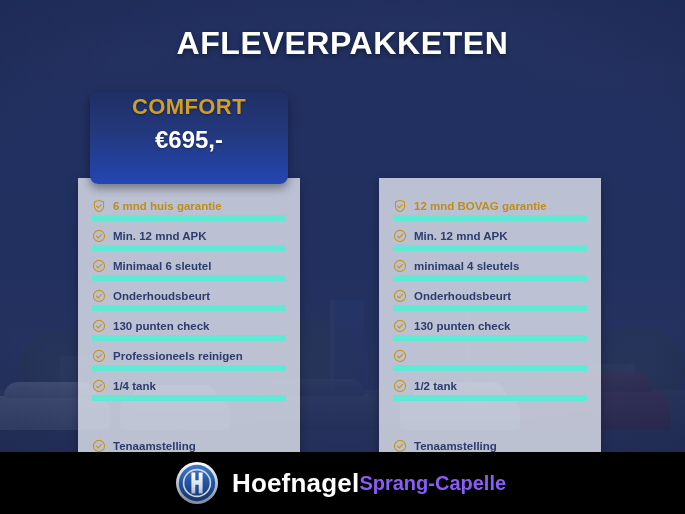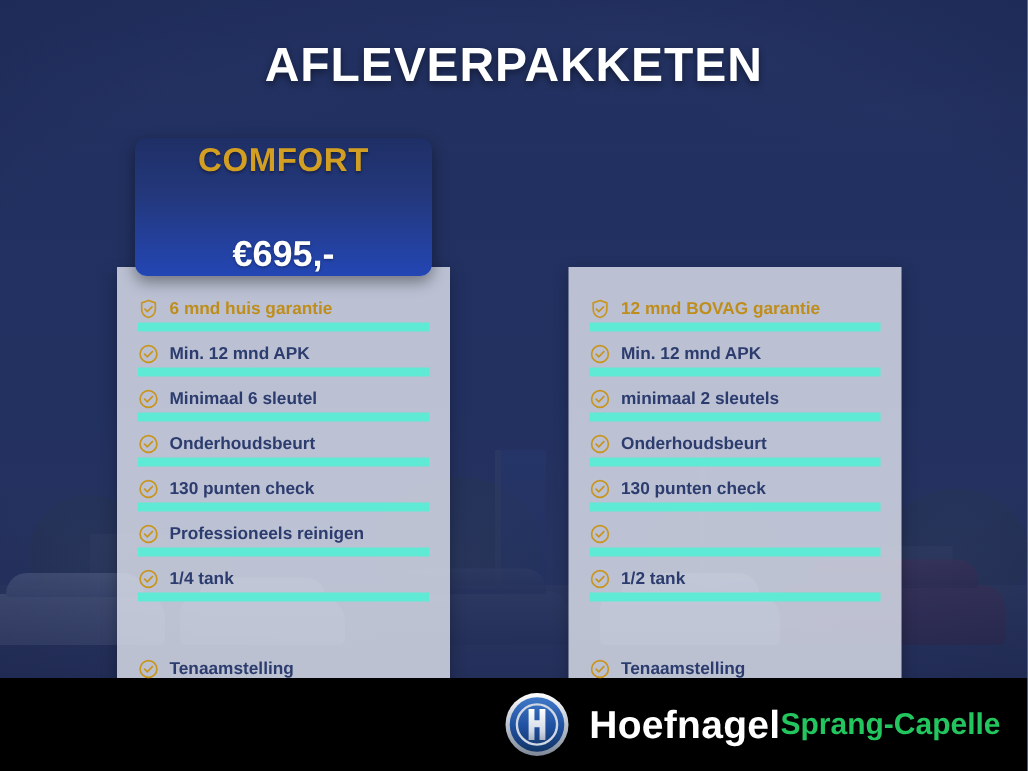--- a/index.html
+++ b/index.html
@@ -118,21 +118,21 @@
     position: relative;
     z-index: 3;
     margin: 0 12px;
     height: 92px;
     border-radius: 8px;
     background: linear-gradient(#1f2f66 0%, #23387c 42%, #2346b4 100%);
     box-shadow: 0 4px 10px rgba(0,0,0,.40);
     display: flex;
     flex-direction: column;
     align-items: center;
-    justify-content: space-between;
+    justify-content: flex-start;
     padding-top: 2px;
   }
   .card-name {
     color: #d39f22;
     font-size: 22px;
     font-weight: bold;
     letter-spacing: .4px;
     text-shadow: 0 1px 2px rgba(0,0,0,.35);
   }
   .card-price {
@@ -170,33 +170,33 @@
   .ico { width: 14px; height: 14px; flex: 0 0 14px; display: block; }
 
   
   #footer {
     position: absolute;
     left: 0; right: 0; bottom: 0;
     height: 62px;
     background: #000000;
     display: flex;
     align-items: center;
-    justify-content: flex-end;
+    justify-content: center;
     padding: 0 18px 0 14px;
   }
   #brand { display: flex; align-items: center; gap: 13px; }
   #logo-badge { width: 44px; height: 44px; display: block; }
   #brand-name {
     color: #ffffff;
     font-size: 26px;
     font-weight: bold;
     letter-spacing: .2px;
   }
   #location {
-    color: #22c55e;
+    color: #8b5cf6;
     font-size: 20px;
     font-weight: bold;
   }
 </style>
 </head>
 <body>
 
 <div id="slide">
 
   <div id="bg-photo">
@@ -338,21 +338,21 @@
         <span class="feature-label">Min. 12 mnd APK</span>
       </div>
 
       <div class="feature">
         <span class="ico">
           <svg viewBox="0 0 24 24" width="14" height="14">
               <circle cx="12" cy="12" r="9.6" fill="none" stroke="#c8951f" stroke-width="1.9"></circle>
               <path d="M7.6 12.2l3 3 5.8-6" fill="none" stroke="#c8951f" stroke-width="2" stroke-linecap="round"></path>
             </svg>
         </span>
-        <span class="feature-label">minimaal 2 sleutels</span>
+        <span class="feature-label">minimaal 4 sleutels</span>
       </div>
 
       <div class="feature">
         <span class="ico">
           <svg viewBox="0 0 24 24" width="14" height="14">
               <circle cx="12" cy="12" r="9.6" fill="none" stroke="#c8951f" stroke-width="1.9"></circle>
               <path d="M7.6 12.2l3 3 5.8-6" fill="none" stroke="#c8951f" stroke-width="2" stroke-linecap="round"></path>
             </svg>
         </span>
         <span class="feature-label">Onderhoudsbeurt</span>

